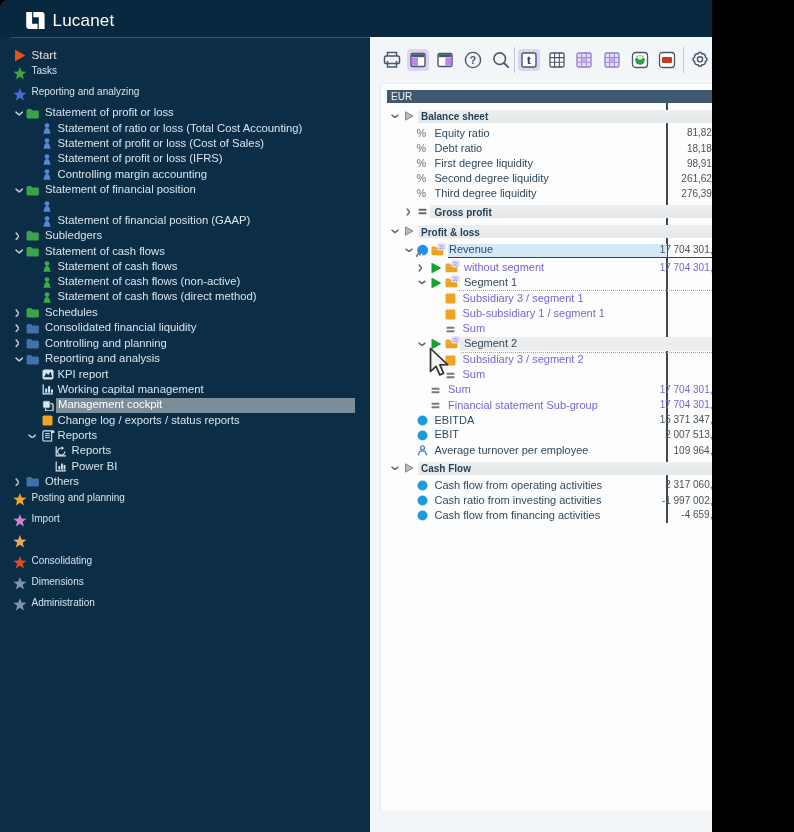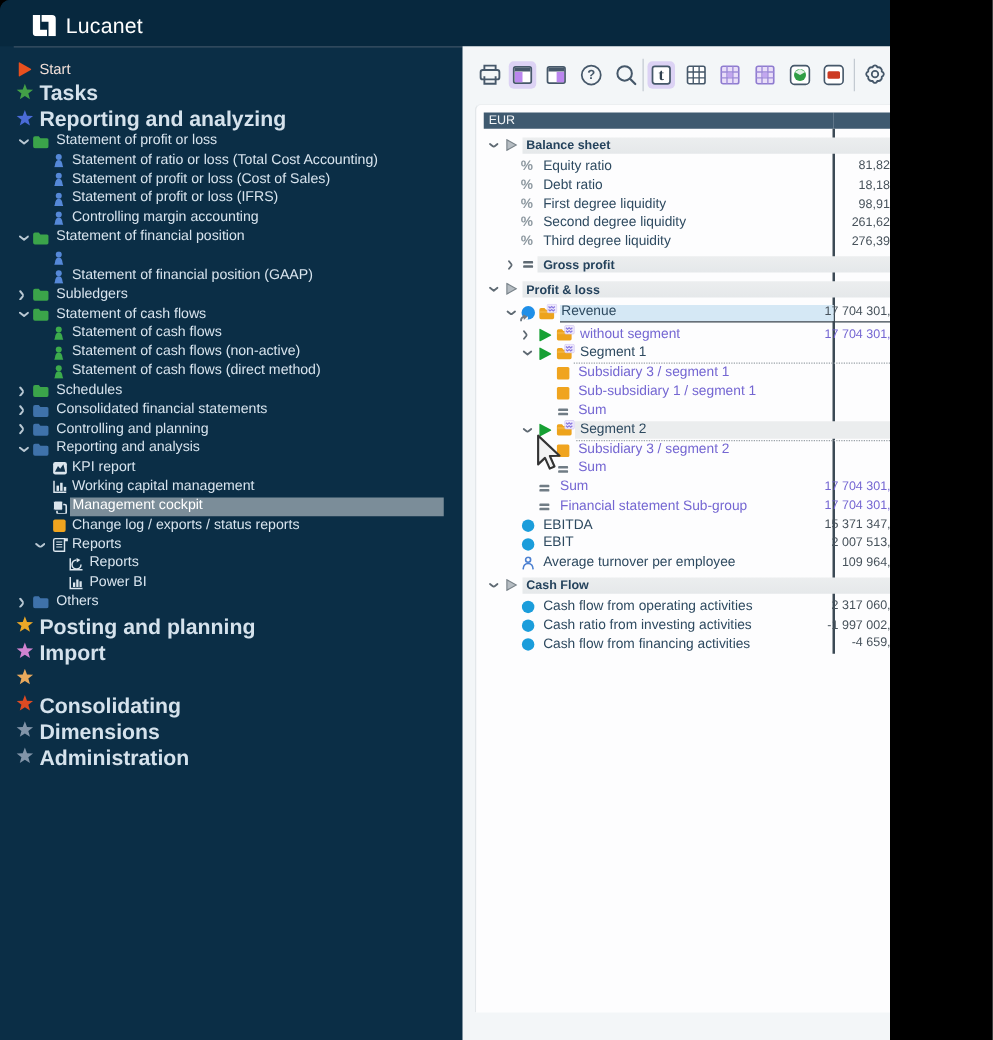--- a/index.html
+++ b/index.html
@@ -10,21 +10,21 @@
 #rightpanel{position:absolute;left:370px;top:37px;width:424px;height:795px;background:#f3f6f8}
 #card{position:absolute;left:380px;top:83px;width:414px;height:727px;background:#fdfdfe;border-left:1px solid #e3e7ea;border-top:1px solid #eceff1;border-radius:5px 0 0 0}
 .tr{position:absolute;white-space:nowrap}
 .lbl{font-size:11px;color:#2e4a60}
 .val{position:absolute;font-size:10px;color:#47525b;text-align:right;right:-11.6px;width:200px}
 .valp{color:#7466d2}
 .band{position:absolute;background:linear-gradient(#eceeef,#e5e8ea);}
 .bandlbl{font-size:10px;font-weight:bold;color:#24425c}
 .purple{color:#7466d2}
 .sitem{position:absolute;white-space:nowrap;color:#d8e4ee;font-size:11.3px}
-.sbold{font-size:17px;font-weight:bold;color:#d5e2ec}
+.sbold{font-size:10px;font-weight:normal;color:#d5e2ec}
 .ic{position:absolute}
 </style></head><body>
 <div id="app">
 <div id="topbar"></div>
 <div id="sideline"></div>
 <div id="rightpanel"></div>
 <div id="card"></div>
 
 <svg class="ic" style="left:25.6px;top:11.5px" width="19" height="17" viewBox="0 0 19 17">
 <path fill="#fff" d="M0.2,0 L6.1,0 L6.1,11.7 L11.6,11.7 L11.6,17 L3.2,17 Q0.2,17 0.2,14 Z"></path>
@@ -122,21 +122,21 @@
 <svg class="ic" style="left:26px;top:307.4px" width="13" height="11" viewBox="0 0 13 11">
       <path fill="#3ba44a" d="M0.5,2.5 Q0.5,1 2,1 L5,1 L6.3,2.6 L11.5,2.6 Q13,2.6 12.9,4 L12.9,9 Q12.9,10.5 11.4,10.5 L2,10.5 Q0.5,10.5 0.5,9 Z"></path>
     </svg>
 <div class="sitem" style="left:45px;top:305.9px">Schedules</div>
 <svg class="ic" style="left:14.5px;top:323.95px" width="4.675000000000001" height="8.5" viewBox="0 0 4.675000000000001 8.5">
       <polyline points="1.2,1 3.875000000000001,4.25 1.2,7.5" fill="none" stroke="#b9c8d3" stroke-width="1.6" stroke-linecap="round" stroke-linejoin="round"></polyline>
     </svg>
 <svg class="ic" style="left:26px;top:322.7px" width="13" height="11" viewBox="0 0 13 11">
       <path fill="#3f72aa" d="M0.5,2.5 Q0.5,1 2,1 L5,1 L6.3,2.6 L11.5,2.6 Q13,2.6 12.9,4 L12.9,9 Q12.9,10.5 11.4,10.5 L2,10.5 Q0.5,10.5 0.5,9 Z"></path>
     </svg>
-<div class="sitem" style="left:45px;top:321.2px">Consolidated financial statements</div>
+<div class="sitem" style="left:45px;top:321.2px">Consolidated financial liquidity</div>
 <svg class="ic" style="left:14.5px;top:339.35px" width="4.675000000000001" height="8.5" viewBox="0 0 4.675000000000001 8.5">
       <polyline points="1.2,1 3.875000000000001,4.25 1.2,7.5" fill="none" stroke="#b9c8d3" stroke-width="1.6" stroke-linecap="round" stroke-linejoin="round"></polyline>
     </svg>
 <svg class="ic" style="left:26px;top:338.1px" width="13" height="11" viewBox="0 0 13 11">
       <path fill="#3f72aa" d="M0.5,2.5 Q0.5,1 2,1 L5,1 L6.3,2.6 L11.5,2.6 Q13,2.6 12.9,4 L12.9,9 Q12.9,10.5 11.4,10.5 L2,10.5 Q0.5,10.5 0.5,9 Z"></path>
     </svg>
 <div class="sitem" style="left:45px;top:336.6px">Controlling and planning</div>
 <svg class="ic" style="left:14.5px;top:357.0625px" width="8.5" height="4.675000000000001" viewBox="0 0 8.5 4.675000000000001">
       <polyline points="1,1.2 4.25,3.875000000000001 7.5,1.2" fill="none" stroke="#b9c8d3" stroke-width="1.6" stroke-linecap="round" stroke-linejoin="round"></polyline>
     </svg>

